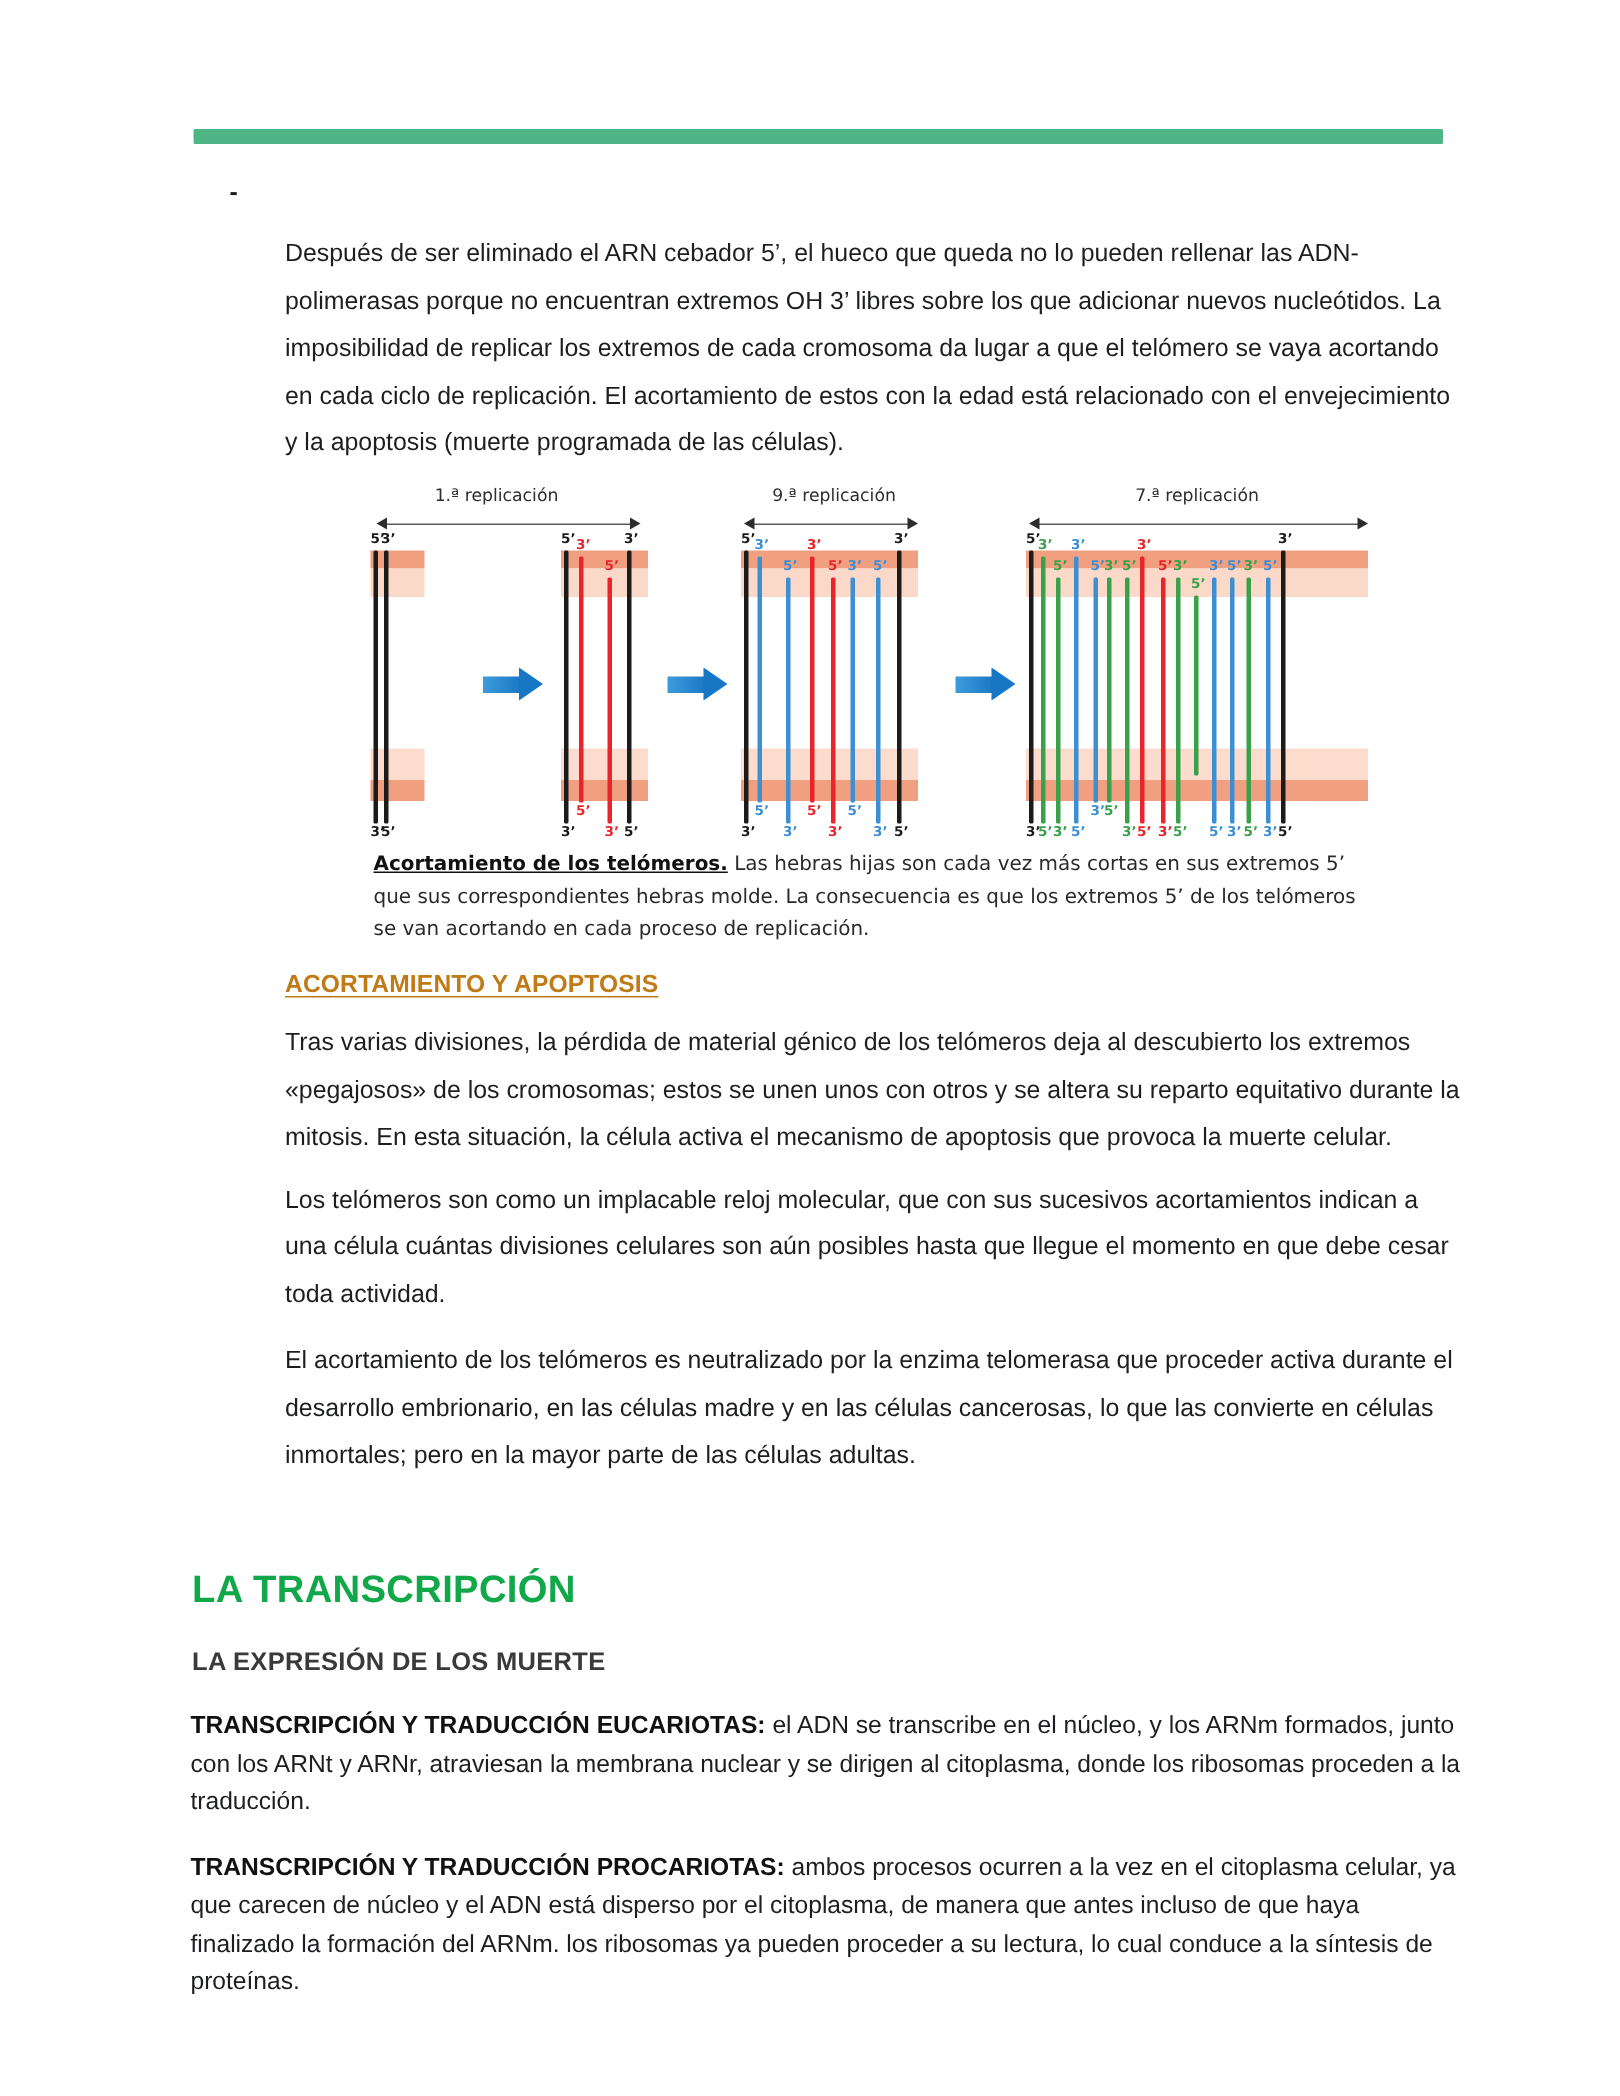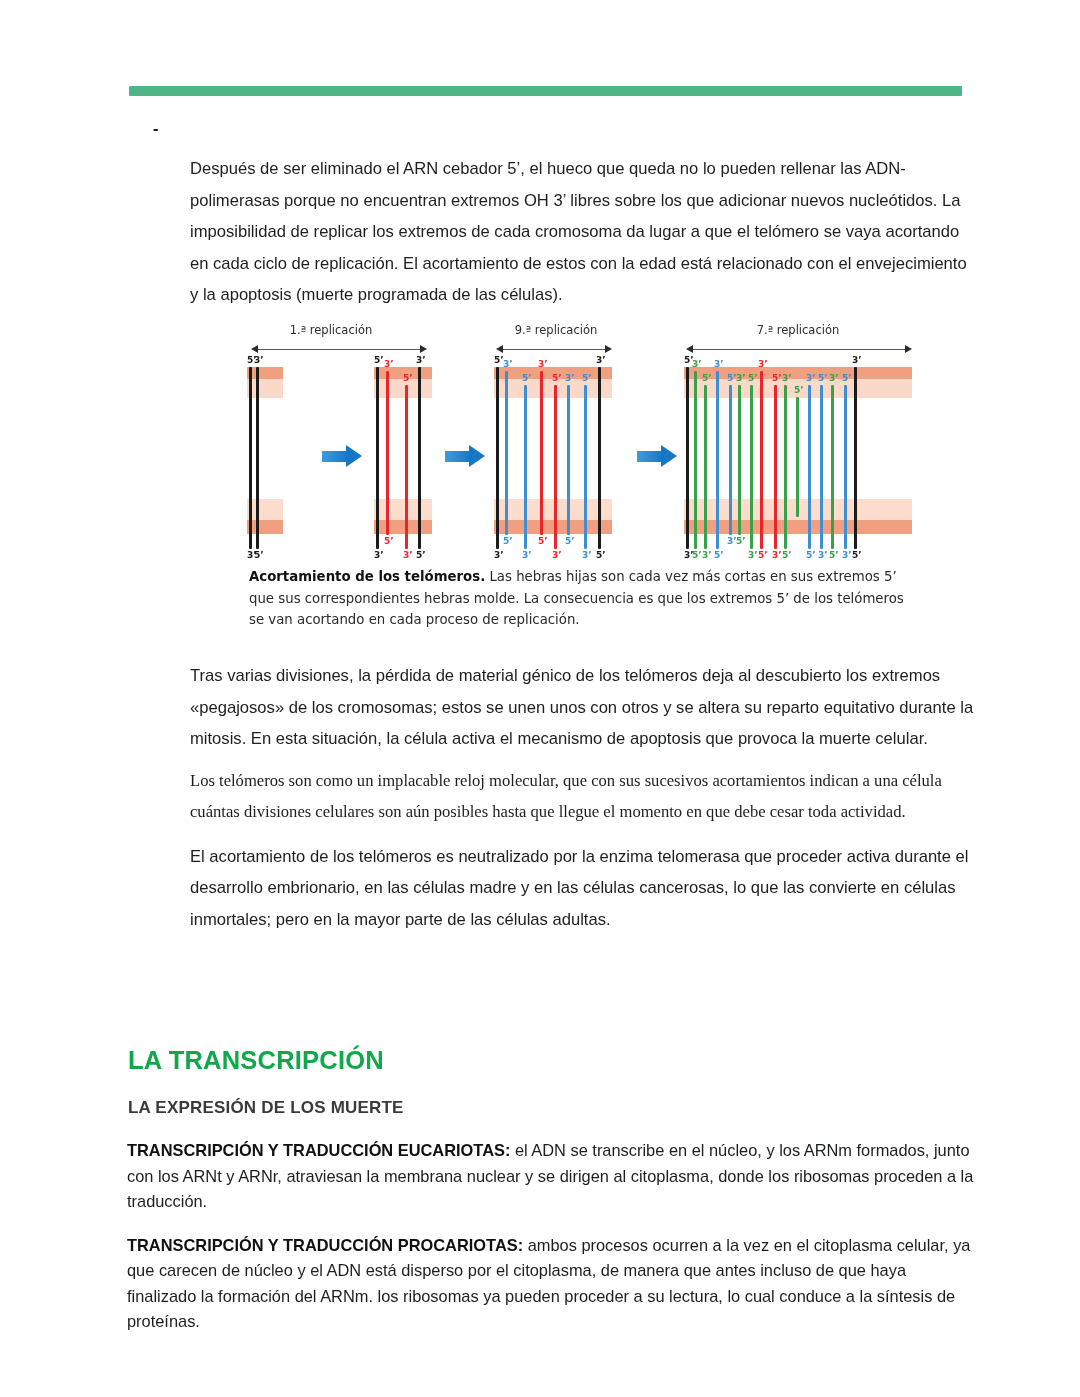--- a/index.html
+++ b/index.html
@@ -182,21 +182,21 @@
   .fig-caption {
     position: absolute;
     left: 249px;
     top: 566px;
     width: 670px;
     font-family: "DejaVu Sans", sans-serif;
     font-size: 13.3px;
     line-height: 21.5px;
     color: #2a2a2a;
   }
-  .fig-caption b { color: #111; font-weight: bold; }
+  .fig-caption b { color: #111; font-weight: bold; text-decoration: underline; }
 
   
   .orange-head {
     font-size: 16.4px;
     font-weight: bold;
     color: #c07a16;
     text-decoration: underline;
     text-underline-offset: 3px;
     letter-spacing: .1px;
     margin: 0;
@@ -404,22 +404,23 @@
           <div class="head"></div>
         </div>
       </div>
   </div>
 
   <div class="fig-caption">
     <b>Acortamiento de los telómeros.</b><span> Las hebras hijas son cada vez más cortas en sus extremos 5’ que sus correspondientes hebras molde. La consecuencia es que los extremos 5’ de los telómeros se van acortando en cada proceso de replicación.</span>
   </div>
 
   <div style="position:absolute;left:190px;top:647px;width:784px;">
+    <p class="orange-head">ACORTAMIENTO Y APOPTOSIS</p>
     <p class="para" style="margin-top:13px;">Tras varias divisiones, la pérdida de material génico de los telómeros deja al descubierto los extremos «pegajosos» de los cromosomas; estos se unen unos con otros y se altera su reparto equitativo durante la mitosis. En esta situación, la célula activa el mecanismo de apoptosis que provoca la muerte celular.</p>
-    <p class="para" style="margin-top:10px;font-family:Liberation Serif, serif;">Los telómeros son como un implacable reloj molecular, que con sus sucesivos acortamientos indican a una célula cuántas divisiones celulares son aún posibles hasta que llegue el momento en que debe cesar toda actividad.</p>
+    <p class="para" style="margin-top:10px;">Los telómeros son como un implacable reloj molecular, que con sus sucesivos acortamientos indican a una célula cuántas divisiones celulares son aún posibles hasta que llegue el momento en que debe cesar toda actividad.</p>
     <p class="para" style="margin-top:13px;">El acortamiento de los telómeros es neutralizado por la enzima telomerasa que proceder activa durante el desarrollo embrionario, en las células madre y en las células cancerosas, lo que las convierte en células inmortales; pero en la mayor parte de las células adultas.</p>
   </div>
 
   <div class="green-head">LA TRANSCRIPCIÓN</div>
   <div class="sub-head">LA EXPRESIÓN DE LOS MUERTE</div>
 
   <div class="bottom-col">
     <p class="tight">
       <b>TRANSCRIPCIÓN Y TRADUCCIÓN EUCARIOTAS:</b><span> el ADN se transcribe en el núcleo, y los ARNm formados, junto con los ARNt y ARNr, atraviesan la membrana nuclear y se dirigen al citoplasma, donde los ribosomas proceden a la traducción.</span>
     </p>

